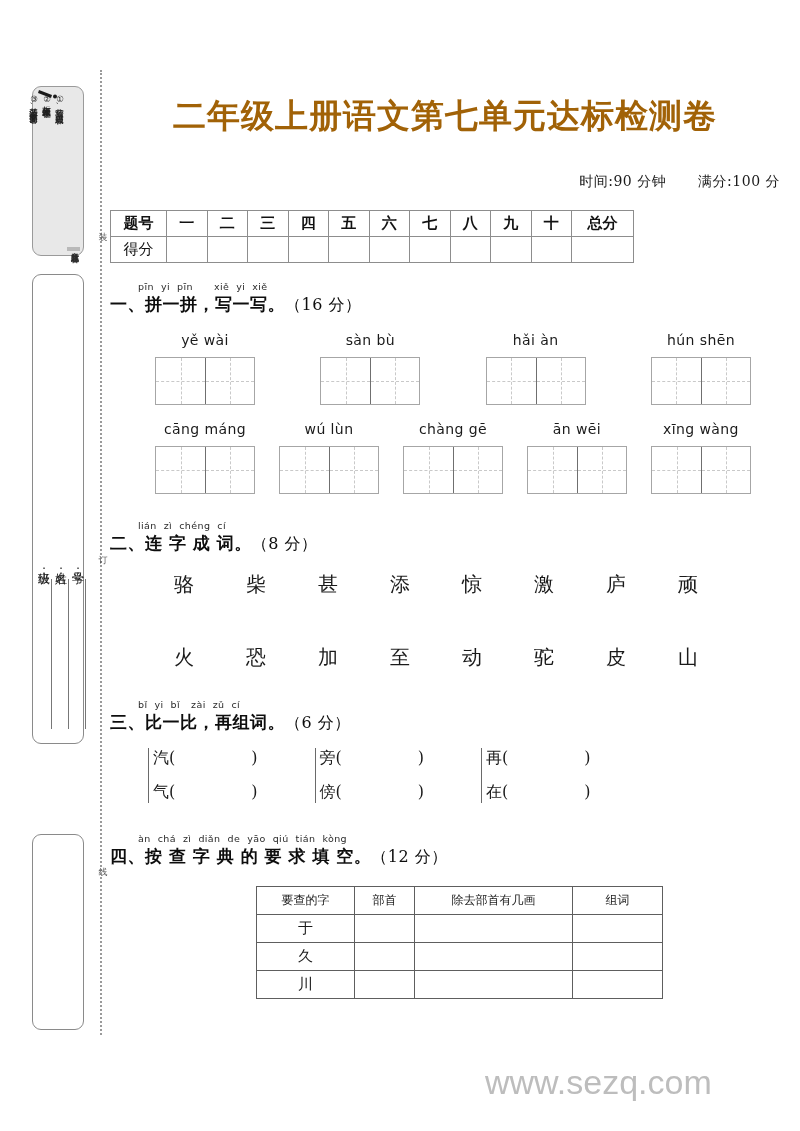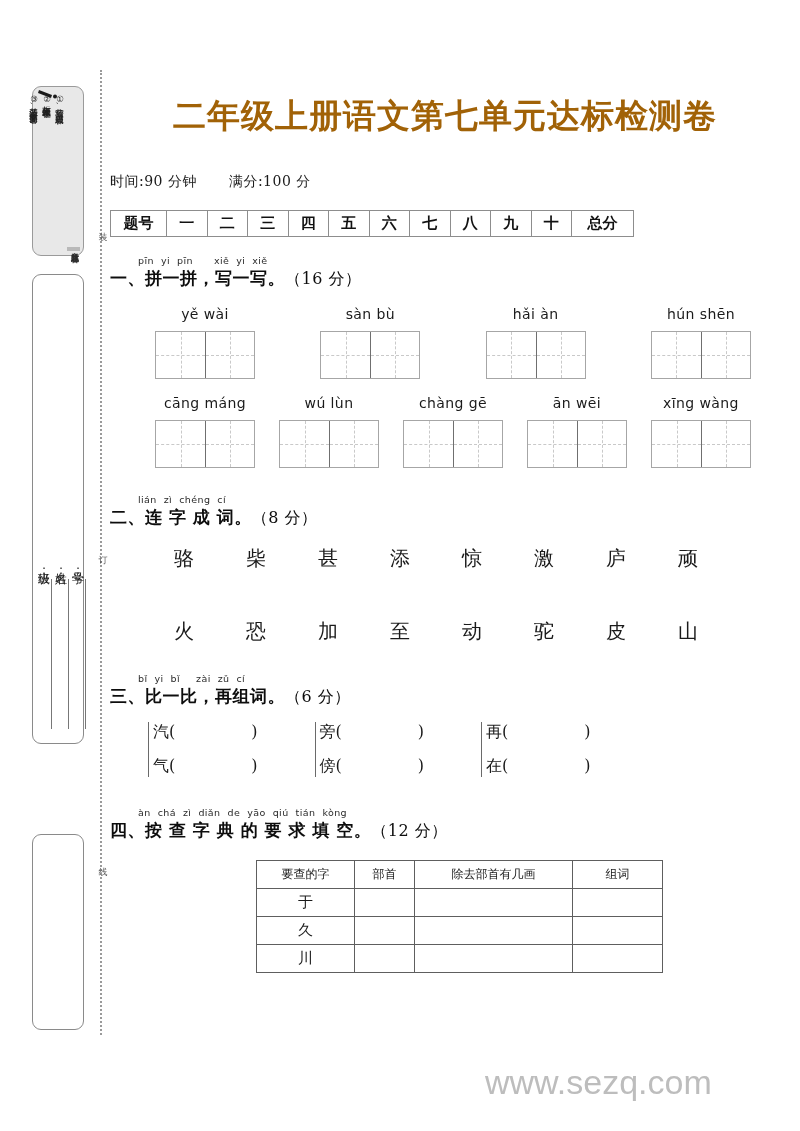--- a/index.html
+++ b/index.html
@@ -131,21 +131,21 @@
     text-align: center;
     font-size: 33px;
     font-weight: bold;
     letter-spacing: 1px;
     font-family: "DejaVu Serif", "Liberation Serif", serif;
     margin: 24px 0 0 0;
     color: #a16207;
   }
   #subtitle {
     margin-top: 34px;
-    text-align: left;
+    text-align: right;
     font-size: 14px;
     letter-spacing: 0.5px;
     font-family: "DejaVu Serif", "Liberation Serif", serif;
   }
   #subtitle .gap { display: inline-block; width: 22px; }
 
   
   table.score {
     margin-top: 19px;
     width: 524px;
@@ -366,20 +366,34 @@
       <td>三</td>
       <td>四</td>
       <td>五</td>
       <td>六</td>
       <td>七</td>
       <td>八</td>
       <td>九</td>
       <td>十</td>
       <td class="tot">总分</td>
     </tr>
+    <tr class="blank">
+      <td class="lab">得分</td>
+      <td></td>
+      <td></td>
+      <td></td>
+      <td></td>
+      <td></td>
+      <td></td>
+      <td></td>
+      <td></td>
+      <td></td>
+      <td></td>
+      <td class="tot"></td>
+    </tr>
   </tbody>
     </table>
 
   <div class="section-head">
     <div class="sec-pinyin">
       <span>pīn</span><span>yi</span><span>pīn</span><span style="margin-left:14px">xiě</span><span>yi</span><span>xiě</span>
     </div>
     <div class="sec-title">
       <span>一、拼一拼，写一写。</span><span class="score-paren">（16 分）</span>
     </div>
@@ -480,21 +494,21 @@
     <div class="ch">加</div>
     <div class="ch">至</div>
     <div class="ch">动</div>
     <div class="ch">驼</div>
     <div class="ch">皮</div>
     <div class="ch">山</div>
   </div>
 
   <div class="section-head" style="margin-top:28px">
     <div class="sec-pinyin">
-      <span>bǐ</span><span>yi</span><span>bǐ</span><span style="margin-left:9px">zài</span><span>zǔ</span><span>cí</span>
+      <span>bǐ</span><span>yi</span><span>bǐ</span><span style="margin-left:4px">zài</span><span>zǔ</span><span>cí</span>
     </div>
     <div class="sec-title">
       <span>三、比一比，再组词。</span><span class="score-paren">（6 分）</span>
     </div>
   </div>
 
   <div class="compare-row">
     <div class="cmp-group">
       <div class="cmp-bar"></div>
       <div class="cmp-lines">

